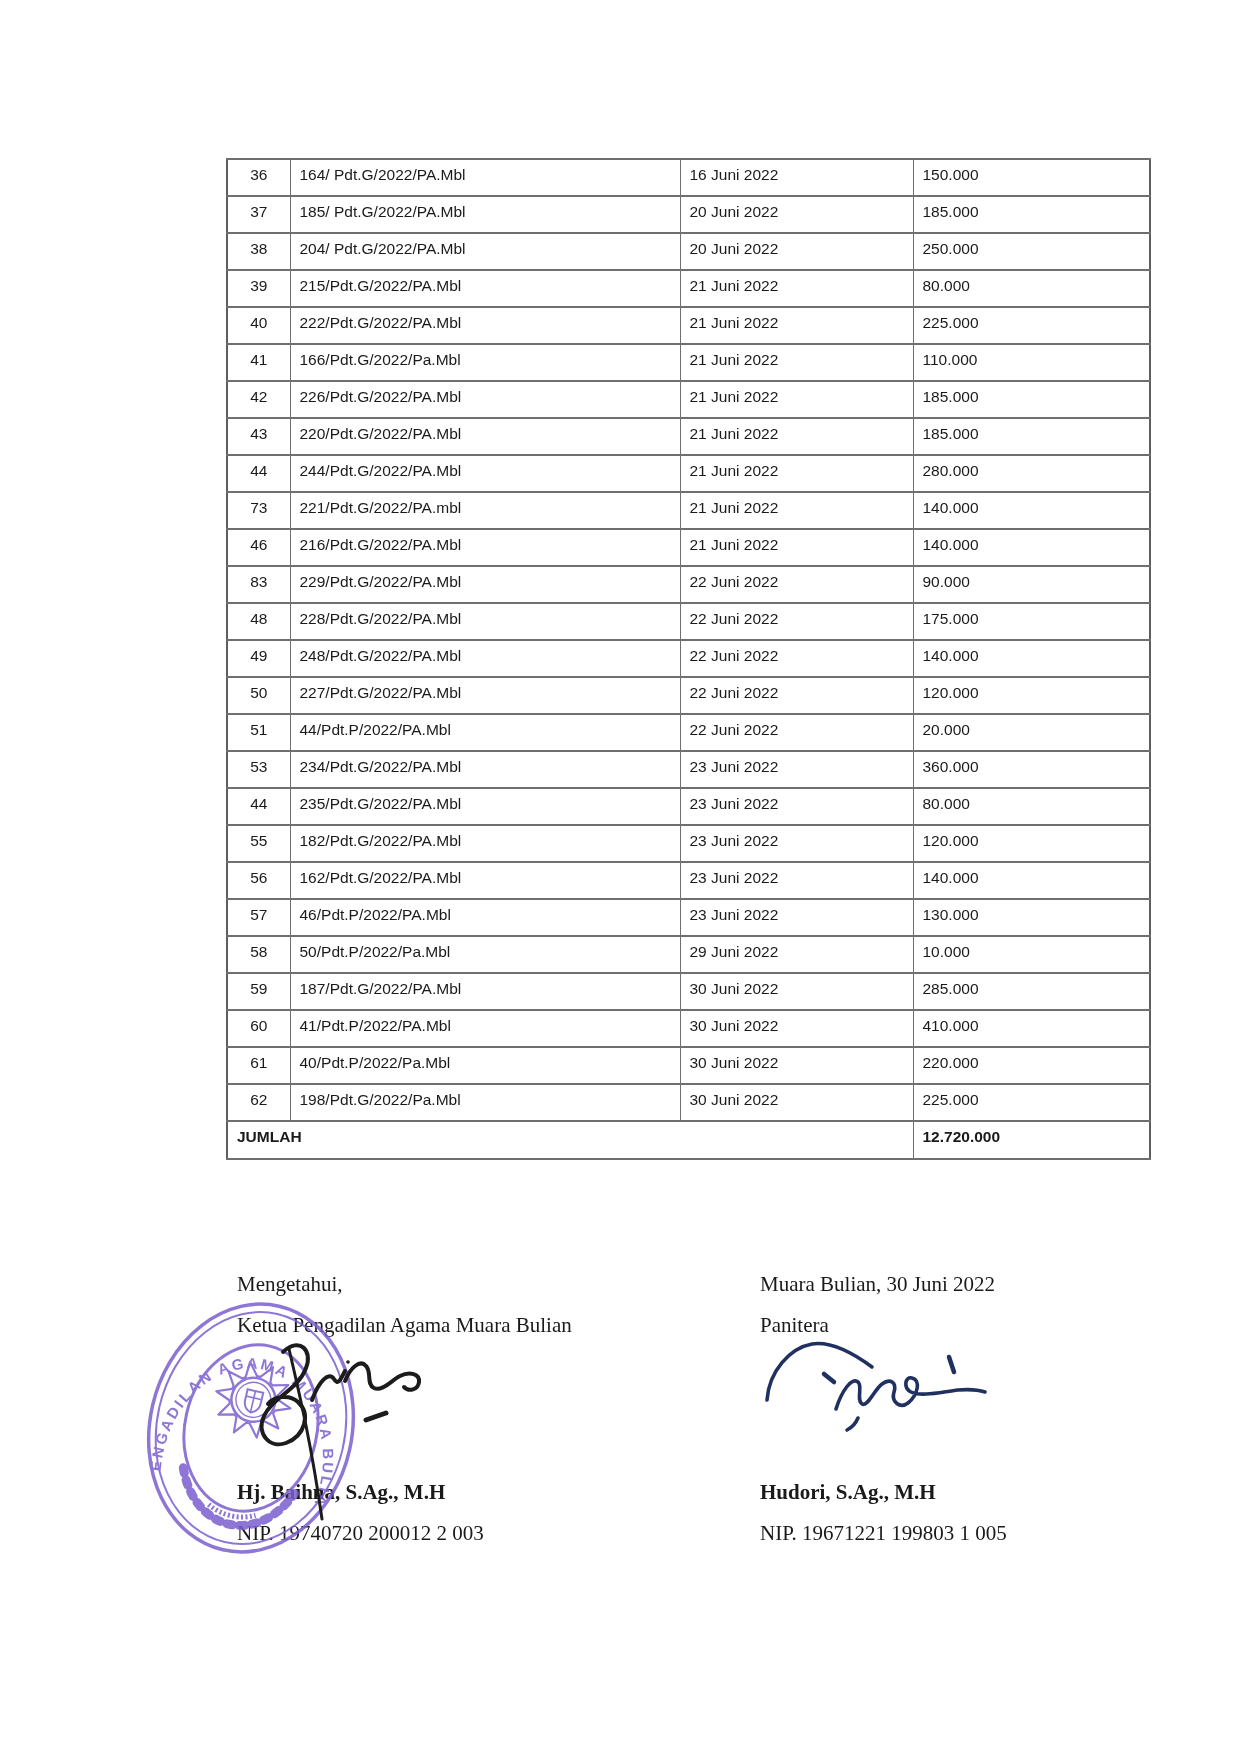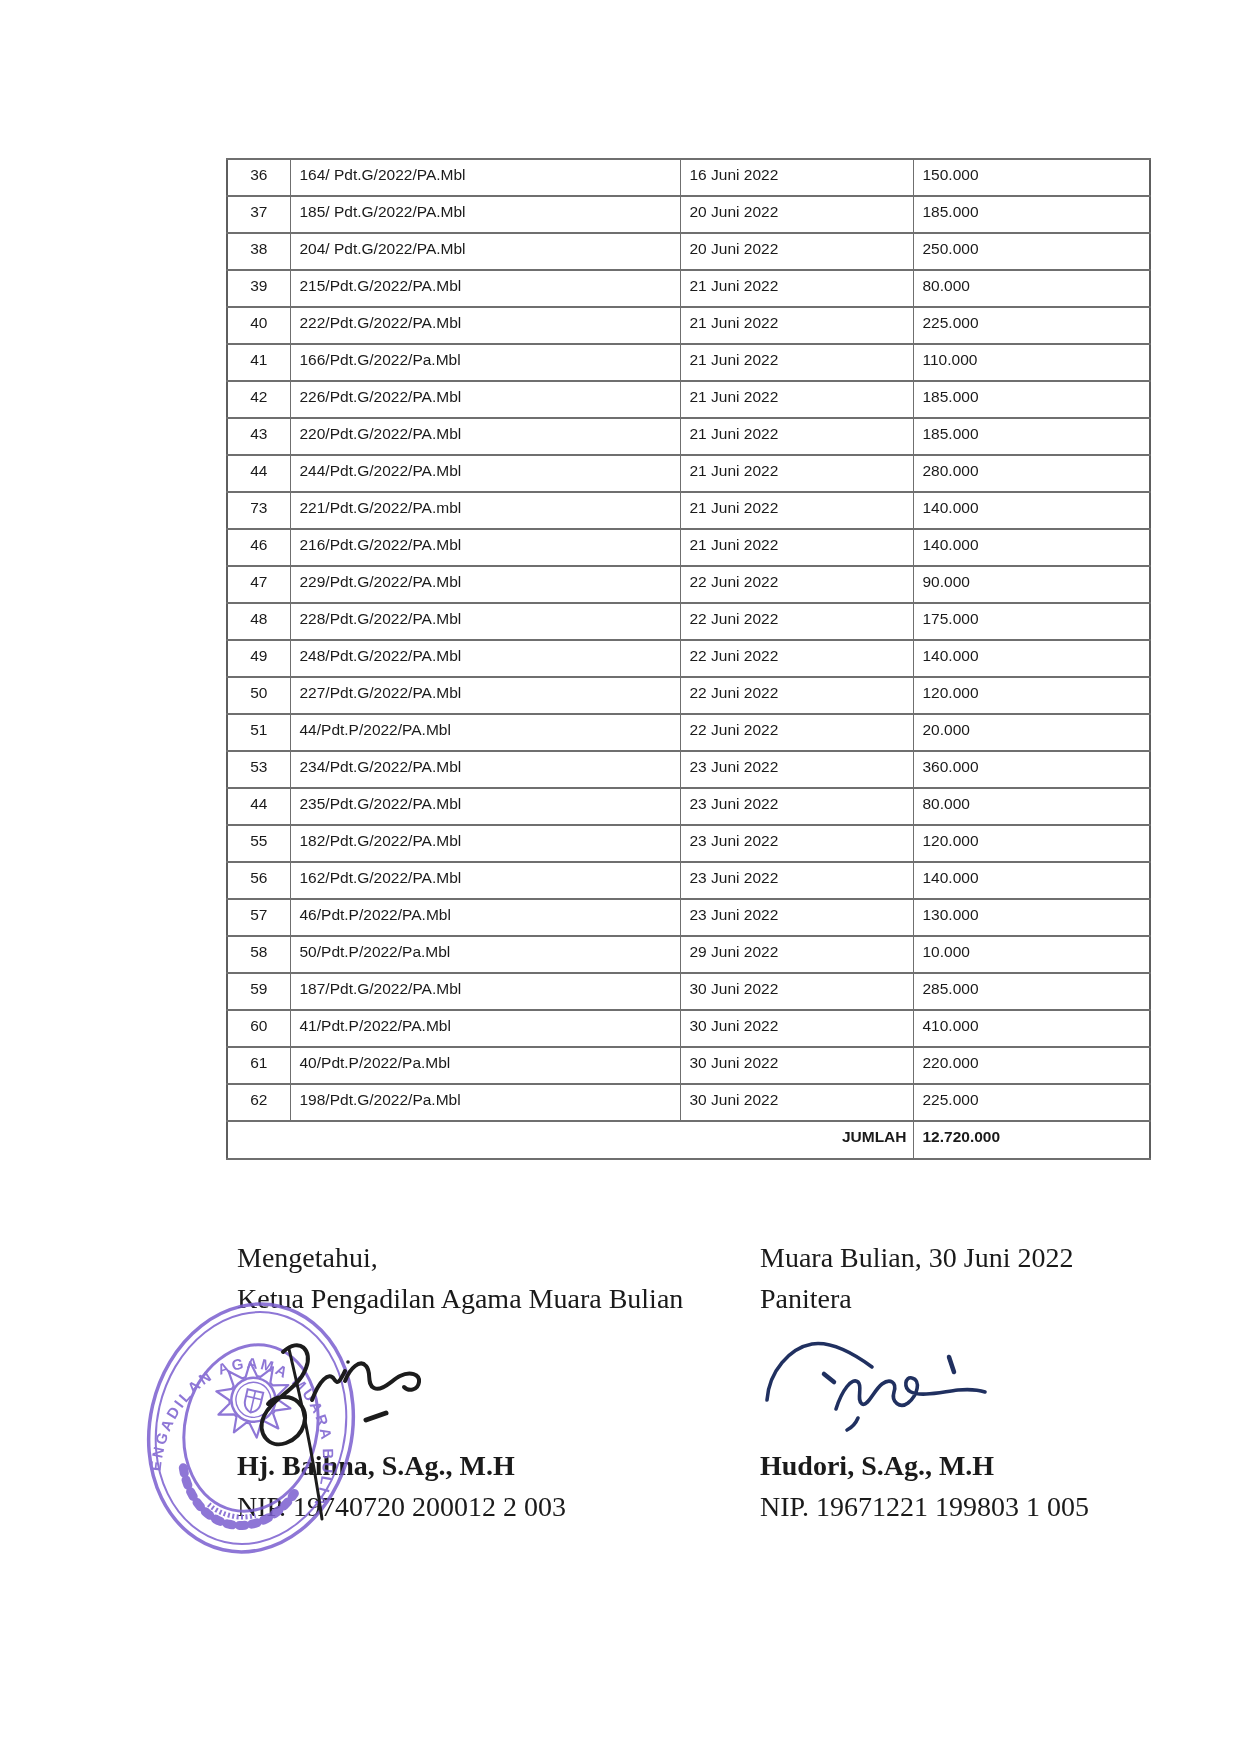--- a/index.html
+++ b/index.html
@@ -22,21 +22,21 @@
     vertical-align:top; height:36px; box-sizing:border-box;
     padding:6px 6px 12px 9px; overflow:hidden; white-space:nowrap;
   }
   table.fee-table { border:2px solid #5e5e5e; }
   table.fee-table td.c-no, table.fee-table tbody td:first-child {
     text-align:center; padding-left:0; padding-right:0;
   }
   tr.total-row td { font-weight:bold; height:38px; }
 
   
-  .ser { font-family:"Liberation Serif", serif; font-size:28px; line-height:21px; }
+  .ser { font-family:"Liberation Serif", serif; font-size:21px; line-height:21px;margin-top:27px; }
   .abs { position:absolute; white-space:nowrap; }
   .gap { display:block; margin-top:20px; }
   .bold { font-weight:bold; }
 
   
   svg.overlay {
     position:absolute; left:0; top:1280px; width:1241px; height:290px;
     pointer-events:none;
   }
   svg.overlay text {
@@ -116,21 +116,21 @@
           <td>21 Juni 2022</td>
           <td>140.000</td>
         </tr>
         <tr>
           <td>46</td>
           <td>216/Pdt.G/2022/PA.Mbl</td>
           <td>21 Juni 2022</td>
           <td>140.000</td>
         </tr>
         <tr>
-          <td>47</td>
+          <td>83</td>
           <td>229/Pdt.G/2022/PA.Mbl</td>
           <td>22 Juni 2022</td>
           <td>90.000</td>
         </tr>
         <tr>
           <td>48</td>
           <td>228/Pdt.G/2022/PA.Mbl</td>
           <td>22 Juni 2022</td>
           <td>175.000</td>
         </tr>
@@ -208,21 +208,21 @@
         </tr>
         <tr>
           <td>62</td>
           <td>198/Pdt.G/2022/Pa.Mbl</td>
           <td>30 Juni 2022</td>
           <td>225.000</td>
         </tr>
       </tbody>
     <tfoot>
       <tr class="total-row">
-        <td colspan="3" style="text-align:right;padding-left:9px;margin-left:14px;">JUMLAH</td>
+        <td colspan="3" style="text-align:left;padding-left:9px;margin-left:14px;">JUMLAH</td>
         <td>12.720.000</td>
       </tr>
     </tfoot>
   </table>
 
   <div class="abs ser" style="left:237px; top:1247px;">
     <span>Mengetahui,</span>
     <span class="gap">Ketua Pengadilan Agama Muara Bulian</span>
   </div>
 

